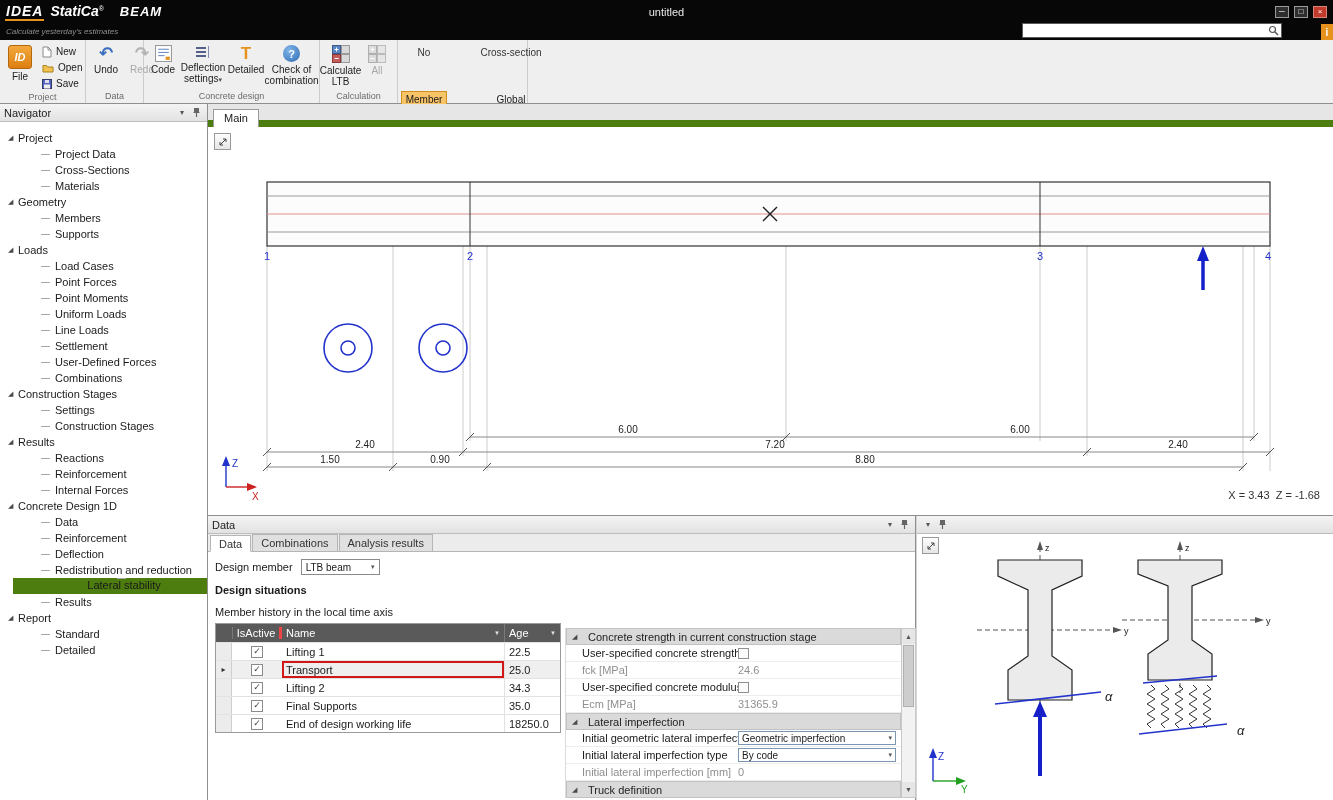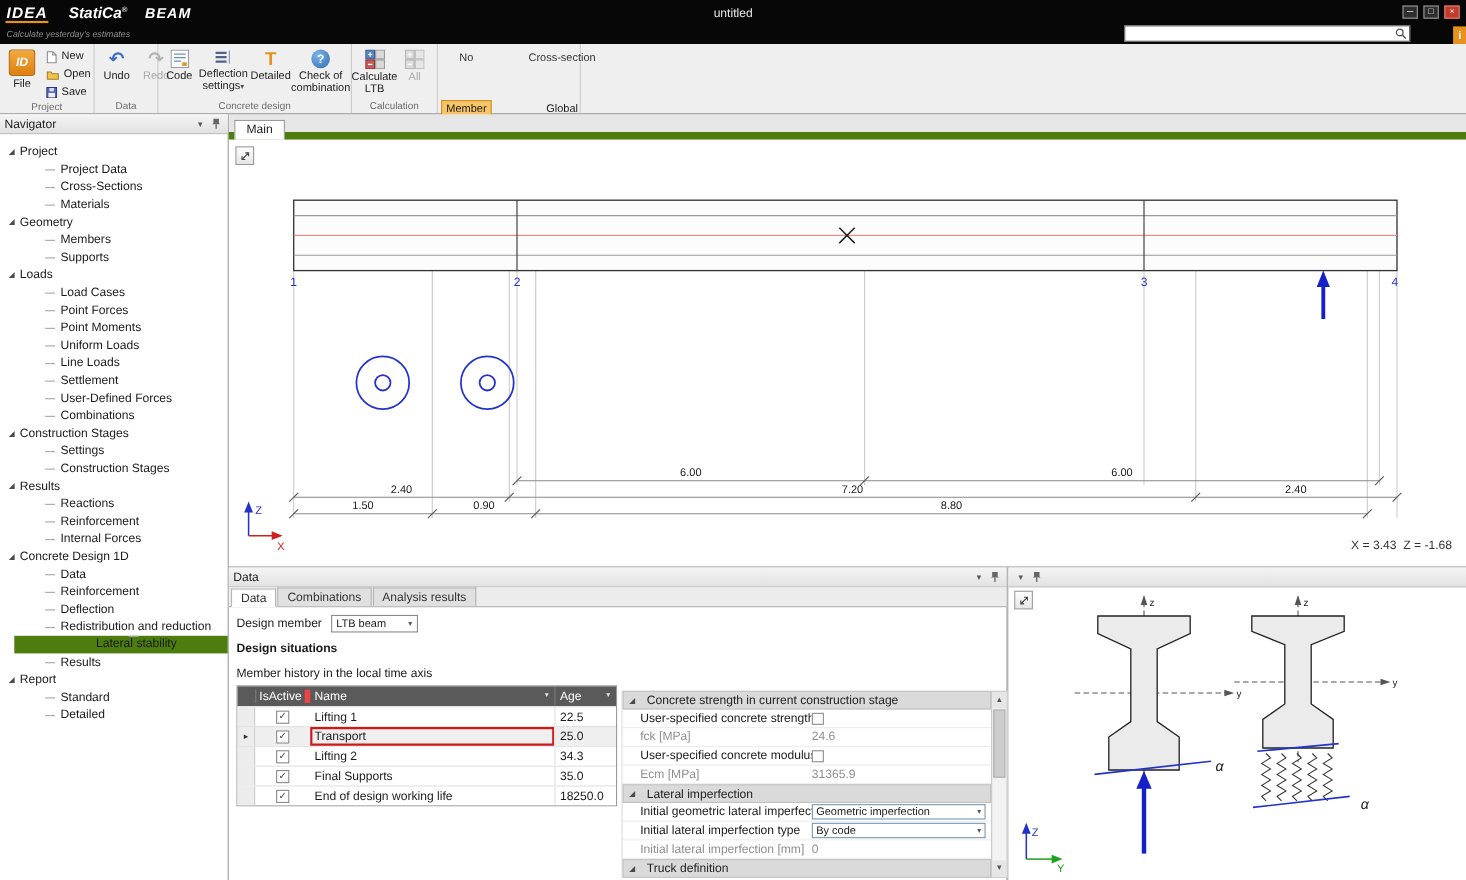--- a/index.html
+++ b/index.html
@@ -3,21 +3,21 @@
 <meta charset="utf-8">
 <style>
 *{margin:0;padding:0;box-sizing:border-box;}
 html,body{width:1333px;height:800px;overflow:hidden;}
 body{font-family:"Liberation Sans","DejaVu Sans",sans-serif;font-size:11px;color:#1a1a1a;background:#d4d4d4;position:relative;}
 .abs{position:absolute;}
 
 
 .titlebar{left:0;top:0;width:1333px;height:40px;background:#070707;color:#fff;}
 .logo-idea{font-style:italic;font-weight:bold;font-size:14px;color:#fff;letter-spacing:1px;border-bottom:2px solid #e8921e;padding:0 1px;}
-.logo-statica{font-style:italic;font-weight:bold;font-size:14px;color:#fff;margin-left:18px;}
+.logo-statica{font-style:italic;font-weight:bold;font-size:14px;color:#fff;margin-left:6px;}
 .logo-reg{font-size:7px;vertical-align:super;}
 .logo-product{font-style:italic;font-weight:bold;font-size:13px;color:#fff;letter-spacing:1px;margin-left:16px;}
 .tagline{font-size:8px;font-style:italic;color:#8f8f8f;}
 .doc-title{font-size:11px;color:#e8e8e8;}
 .winbtn{width:14px;height:12px;border:1px solid #9a9a9a;background:#2e2e2e;color:#fff;font-size:8px;line-height:10px;text-align:center;display:inline-block;margin-left:2px;cursor:default;}
 .winbtn.close{background:#c23a2b;border-color:#d98478;}
 .searchbox{left:1022px;top:23px;width:260px;height:15px;background:#fff;border:1px solid #5a5a5a;display:flex;align-items:center;}
 .searchbox input{flex:1;border:0;outline:0;height:13px;font-size:10px;padding:0 3px;font-family:inherit;background:transparent;}
 .infobtn{left:1321px;top:24px;width:12px;height:17px;background:#e8921e;color:#fff;font-weight:bold;font-size:10px;text-align:center;line-height:17px;}
 
@@ -72,21 +72,21 @@
 .dd-arrow{font-size:7px;color:#555;}
 .heading{font-weight:bold;font-size:11px;}
 
 
 .dtable{position:absolute;left:7px;top:107px;width:346px;border:1px solid #9a9a9a;}
 .dt-head{display:flex;background:#5a5a5a;color:#fff;height:18px;align-items:center;font-size:11px;}
 .c-sel{width:16px;flex:0 0 16px;height:100%;}
 .c-act{width:50px;flex:0 0 50px;text-align:center;}
 .c-name{flex:1;display:flex;align-items:center;justify-content:space-between;padding:0 4px;height:100%;}
 .c-age{width:56px;flex:0 0 56px;display:flex;align-items:center;justify-content:space-between;padding:0 4px;height:100%;border-left:1px solid #7a7a7a;}
-.dt-head .c-act{border-left:1px solid #7a7a7a;border-right:5px solid #ef4444;}
+.dt-head .c-act{border-left:1px solid #7a7a7a;border-right:3px solid #ef4444;}
 .filter-ic{font-size:6px;color:#e0e0e0;}
 .dt-row{display:flex;height:18px;align-items:center;background:#fff;border-top:1px solid #e2e2e2;font-size:11px;}
 .dt-row .c-sel{background:#ececec;border-right:1px solid #cfcfcf;display:flex;align-items:center;justify-content:center;font-size:8px;color:#333;}
 .dt-row .c-age{border-left:1px solid #e2e2e2;}
 .dt-row.selrow{background:#efefef;}
 .cb{width:12px;height:12px;border:1px solid #8a8a8a;background:#fff;display:flex;align-items:center;justify-content:center;font-size:9px;color:#444;margin:0 auto;line-height:1;}
 .red-outline{box-shadow:inset 0 0 0 2px #d01818;}
 
 
 .propgrid{position:absolute;left:357px;top:112px;width:336px;border-left:1px solid #dcdcdc;}

